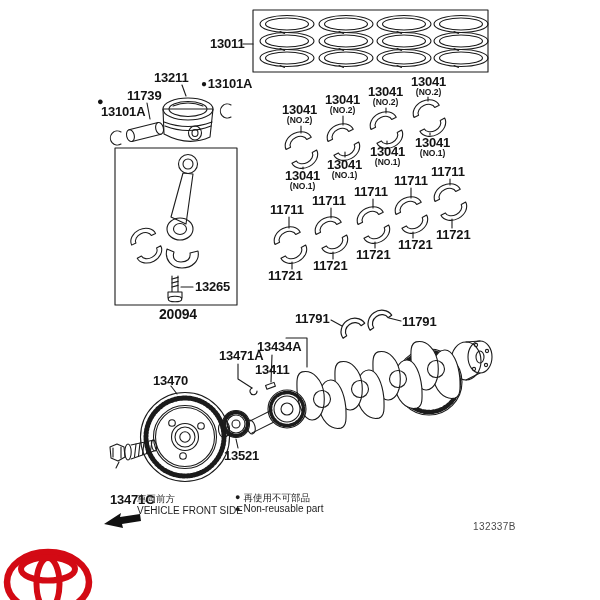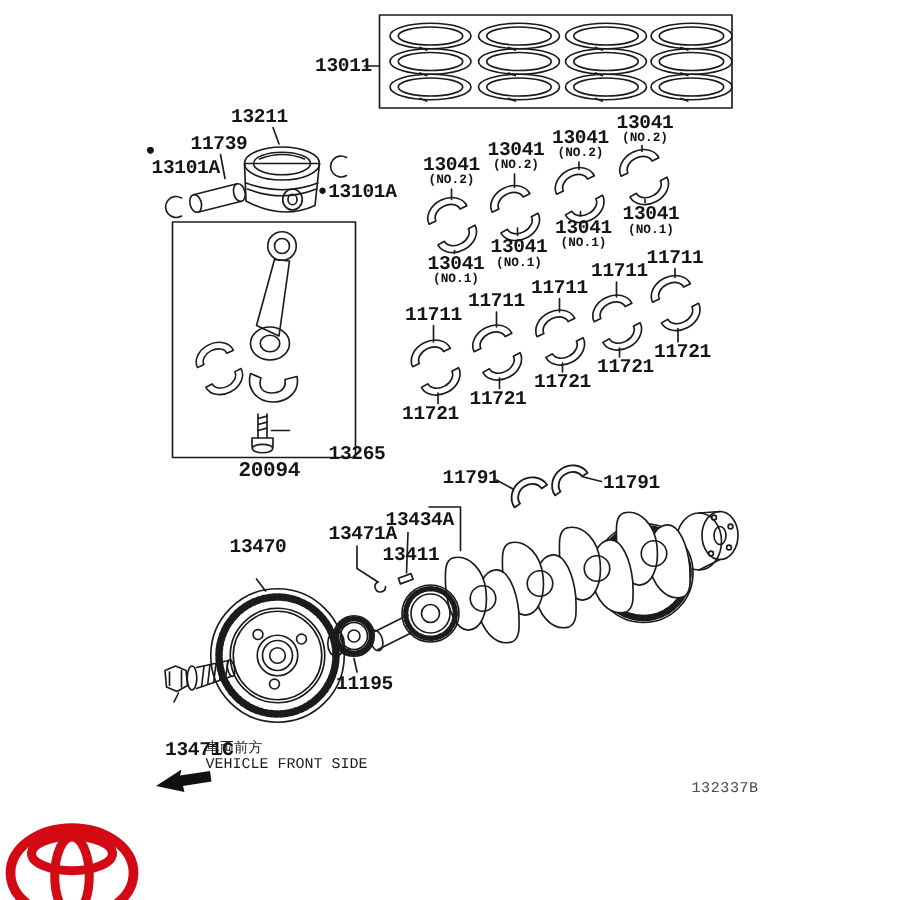--- a/index.html
+++ b/index.html
@@ -1,17 +1,17 @@
 <!DOCTYPE html>
 <html><head>
 <meta charset="utf-8">
 <style>
   html,body{margin:0;padding:0;background:#fff;}
   #stage{position:relative;width:524px;height:600px;background:#fff;overflow:hidden;
-         font-family:Liberation Mono, monospace;}
+         font-family:Liberation Sans, sans-serif;}
   svg{position:absolute;left:0;top:0;}
   .art path,.art line,.art circle,.art ellipse,.art rect,.art polyline{
       fill:none;stroke:#1b1b1b;stroke-width:1.1;stroke-linecap:round;stroke-linejoin:round;}
   .art .w{fill:#ffffff;}
   .art .teeth{stroke-width:4.5;stroke-dasharray:2.2,2;}
   .art .teeth2{stroke-width:3.6;stroke-dasharray:1.8,1.7;}
   .art .hatch{stroke-width:5;stroke-dasharray:1.4,2;}
   .art .solid{fill:#111;stroke:none;}
   .part-label{position:absolute;font-weight:bold;font-size:13px;line-height:1.02;
       color:#141414;white-space:nowrap;text-align:center;letter-spacing:-0.2px;}
@@ -222,23 +222,23 @@
     </g>
 
     <polygon class="solid" points="104,524 121,513 120,517 140,514 141,521 122,524 123,528"></polygon>
   </svg>
 
   <div id="labels">
       <div class="part-label" style="left: 210px; top: 37px;"><span>13011</span></div>
       <div class="part-label" style="left: 154px; top: 71px;"><span>13211</span></div>
       <div class="part-label dot" style="left: 97px; top: 96px;"><span>●</span></div>
       <div class="part-label" style="left: 101px; top: 105px;"><span>13101A</span></div>
-      <div class="part-label" style="left: 212px; top: 77px; margin-top: 44px;"><span class="ib">●</span><span>13101A</span></div>
+      <div class="part-label" style="left: 201px; top: 77px;"><span class="ib">●</span><span>13101A</span></div>
       <div class="part-label" style="left: 127px; top: 89px;"><span>11739</span></div>
-      <div class="part-label" style="left: 195px; top: 296px; margin-left: 24px;"><span>13265</span></div>
+      <div class="part-label" style="left: 195px; top: 280px;"><span>13265</span></div>
       <div class="part-label lg" style="left: 159px; top: 307px;"><span>20094</span></div>
       <div class="part-label" style="left: 282px; top: 103px;"><span>13041</span><span class="sub">(NO.2)</span></div>
       <div class="part-label" style="left: 285px; top: 169px;"><span>13041</span><span class="sub">(NO.1)</span></div>
       <div class="part-label" style="left: 325px; top: 93px;"><span>13041</span><span class="sub">(NO.2)</span></div>
       <div class="part-label" style="left: 327px; top: 158px;"><span>13041</span><span class="sub">(NO.1)</span></div>
       <div class="part-label" style="left: 368px; top: 85px;"><span>13041</span><span class="sub">(NO.2)</span></div>
       <div class="part-label" style="left: 370px; top: 145px;"><span>13041</span><span class="sub">(NO.1)</span></div>
       <div class="part-label" style="left: 411px; top: 75px;"><span>13041</span><span class="sub">(NO.2)</span></div>
       <div class="part-label" style="left: 415px; top: 136px;"><span>13041</span><span class="sub">(NO.1)</span></div>
       <div class="part-label" style="left: 270px; top: 203px;"><span>11711</span></div>
@@ -249,29 +249,33 @@
       <div class="part-label" style="left: 356px; top: 248px;"><span>11721</span></div>
       <div class="part-label" style="left: 394px; top: 174px;"><span>11711</span></div>
       <div class="part-label" style="left: 398px; top: 238px;"><span>11721</span></div>
       <div class="part-label" style="left: 431px; top: 165px;"><span>11711</span></div>
       <div class="part-label" style="left: 436px; top: 228px;"><span>11721</span></div>
       <div class="part-label" style="left: 295px; top: 312px;"><span>11791</span></div>
       <div class="part-label" style="left: 402px; top: 315px;"><span>11791</span></div>
       <div class="part-label" style="left: 255px; top: 323px; margin-top: 40px;"><span>13411</span></div>
       <div class="part-label" style="left: 257px; top: 340px;"><span>13434A</span></div>
       <div class="part-label" style="left: 219px; top: 349px;"><span>13471A</span></div>
-      <div class="part-label" style="left: 153px; top: 358px;"><span>13470</span></div>
-      <div class="part-label" style="left: 224px; top: 449px;"><span>11195</span></div>
+      <div class="part-label" style="left: 153px; top: 374px;"><span>13470</span></div>
+      <div class="part-label" style="left: 224px; top: 449px;"><span>13521</span></div>
       <div class="part-label" style="left: 110px; top: 469px; margin-top: 24px;"><span>13471C</span></div>
-      <div class="part-label fig" style="left: 461px; top: 522px;"><span>132337B</span></div>
+      <div class="part-label fig" style="left: 473px; top: 522px;"><span>132337B</span></div>
     </div>
 
   <div class="legend" style="left:137px;top:494px;">
     <div class="jp">車両前方</div>
     <div class="en">VEHICLE FRONT SIDE</div>
+  </div>
+  <div class="legend" style="left:235px;top:492px;">
+    <div class="jp"><span class="blt">●</span><span>再使用不可部品</span></div>
+    <div class="en"><span class="blt">●</span><span>Non-reusable part</span></div>
   </div>
 
   <svg width="96" height="55" style="left:2px;top:546px;">
     <ellipse cx="46" cy="36" rx="41" ry="30" fill="none" stroke-width="6.5" stroke="#d30a14"></ellipse>
     <ellipse cx="46" cy="38" rx="11.5" ry="26" fill="none" stroke-width="6" stroke="#d30a14"></ellipse>
     <ellipse cx="46" cy="23" rx="27" ry="11.5" fill="none" stroke-width="6" stroke="#d30a14"></ellipse>
   </svg>
 
 </div>
 

